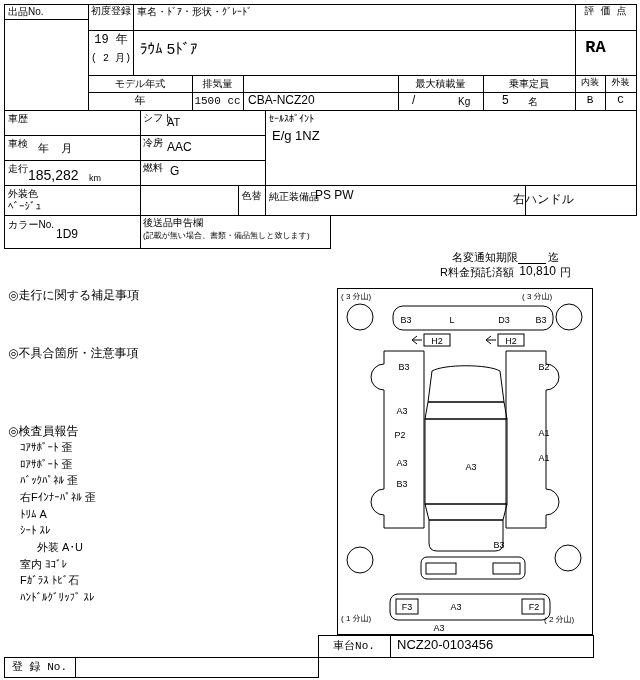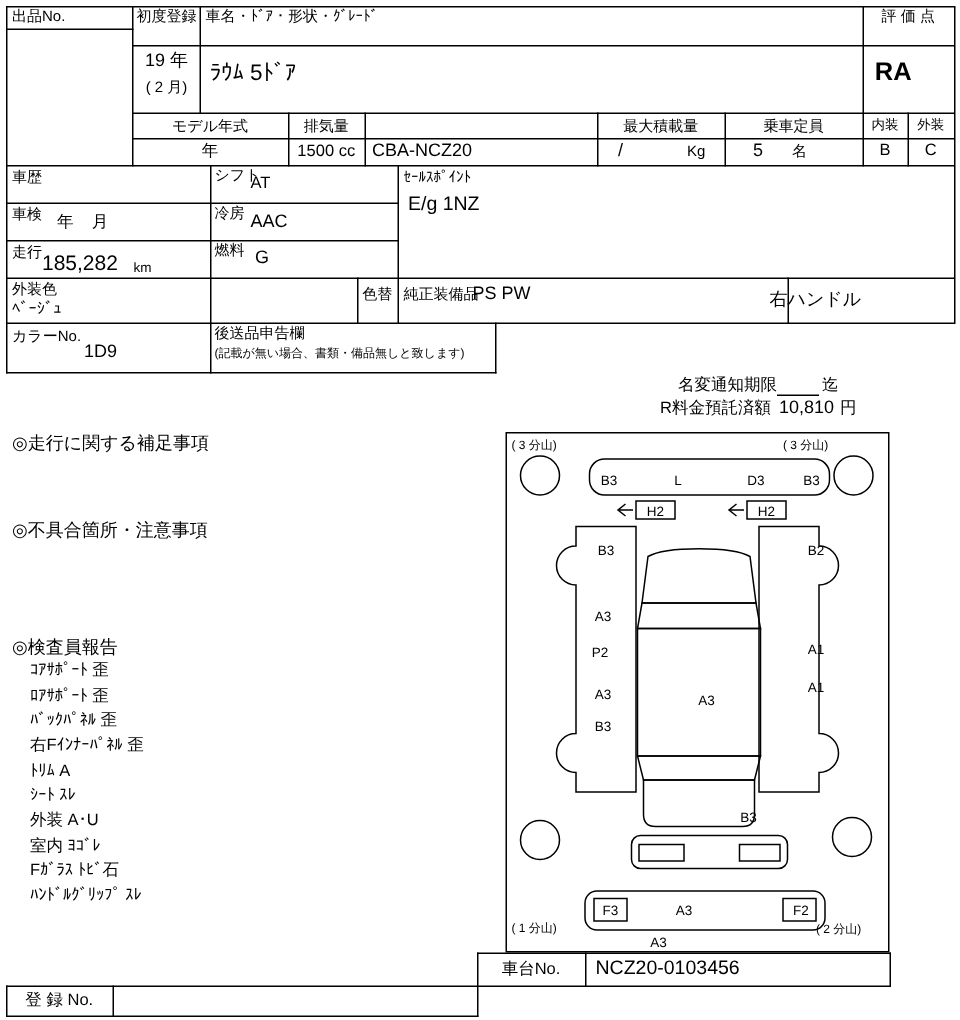--- a/index.html
+++ b/index.html
@@ -3,21 +3,21 @@
 <meta charset="utf-8">
 <style>
   * { margin:0; padding:0; box-sizing:border-box; }
   html,body { background:#999; }
   .sheet {
     position:relative; width:640px; height:680px; background:#fff; color:#000;
     font-family:"Liberation Sans","DejaVu Sans",sans-serif; overflow:hidden;
   }
   .ln { position:absolute; background:#000; display:block; }
   .t  { position:absolute; white-space:pre; line-height:1.15; color:#000; }
-  .c  { text-align:center; }
+  .c  { text-align:center;font-family:Liberation Mono, monospace; }
   .r  { text-align:right; }
   .b  { font-weight:bold; }
   .diagram { position:absolute; left:337px; top:288px; width:256px; height:347px; border:1px solid #000; }
   .diagram svg { display:block; }
   .diagram text { font-family:"Liberation Sans","DejaVu Sans",sans-serif; fill:#000; }
 </style>
 </head>
 <body>
 
 <div class="sheet">
@@ -117,21 +117,21 @@
 
   <div class="t" style="left:8px;top:289px;font-size:12px">◎走行に関する補足事項</div>
   <div class="t" style="left:8px;top:347px;font-size:12px">◎不具合箇所・注意事項</div>
   <div class="t" style="left:8px;top:425px;font-size:12px">◎検査員報告</div>
   <div class="t" style="left:20px;top:441px;font-size:11px">ｺｱｻﾎﾟｰﾄ 歪</div>
   <div class="t" style="left:20px;top:458px;font-size:11px">ﾛｱｻﾎﾟｰﾄ 歪</div>
   <div class="t" style="left:20px;top:474px;font-size:11px">ﾊﾞｯｸﾊﾟﾈﾙ 歪</div>
   <div class="t" style="left:20px;top:491px;font-size:11px">右Fｲﾝﾅｰﾊﾟﾈﾙ 歪</div>
   <div class="t" style="left:20px;top:508px;font-size:11px">ﾄﾘﾑ A</div>
   <div class="t" style="left:20px;top:524px;font-size:11px">ｼｰﾄ ｽﾚ</div>
-  <div class="t" style="left:20px;top:541px;font-size:11px">外装 A･U</div>
+  <div class="t" style="left:37px;top:541px;font-size:11px">外装 A･U</div>
   <div class="t" style="left:20px;top:558px;font-size:11px">室内 ﾖｺﾞﾚ</div>
   <div class="t" style="left:20px;top:574px;font-size:11px">Fｶﾞﾗｽ ﾄﾋﾞ石</div>
   <div class="t" style="left:20px;top:591px;font-size:11px">ﾊﾝﾄﾞﾙｸﾞﾘｯﾌﾟ ｽﾚ</div>
 
   <div class="diagram">
     <svg width="254" height="345" viewBox="0 0 254 345">
       <g fill="none" stroke="#000" stroke-width="1">
         <circle cx="22" cy="28" r="13"></circle>
         <circle cx="231" cy="28" r="13"></circle>
         <circle cx="22" cy="271" r="13"></circle>

